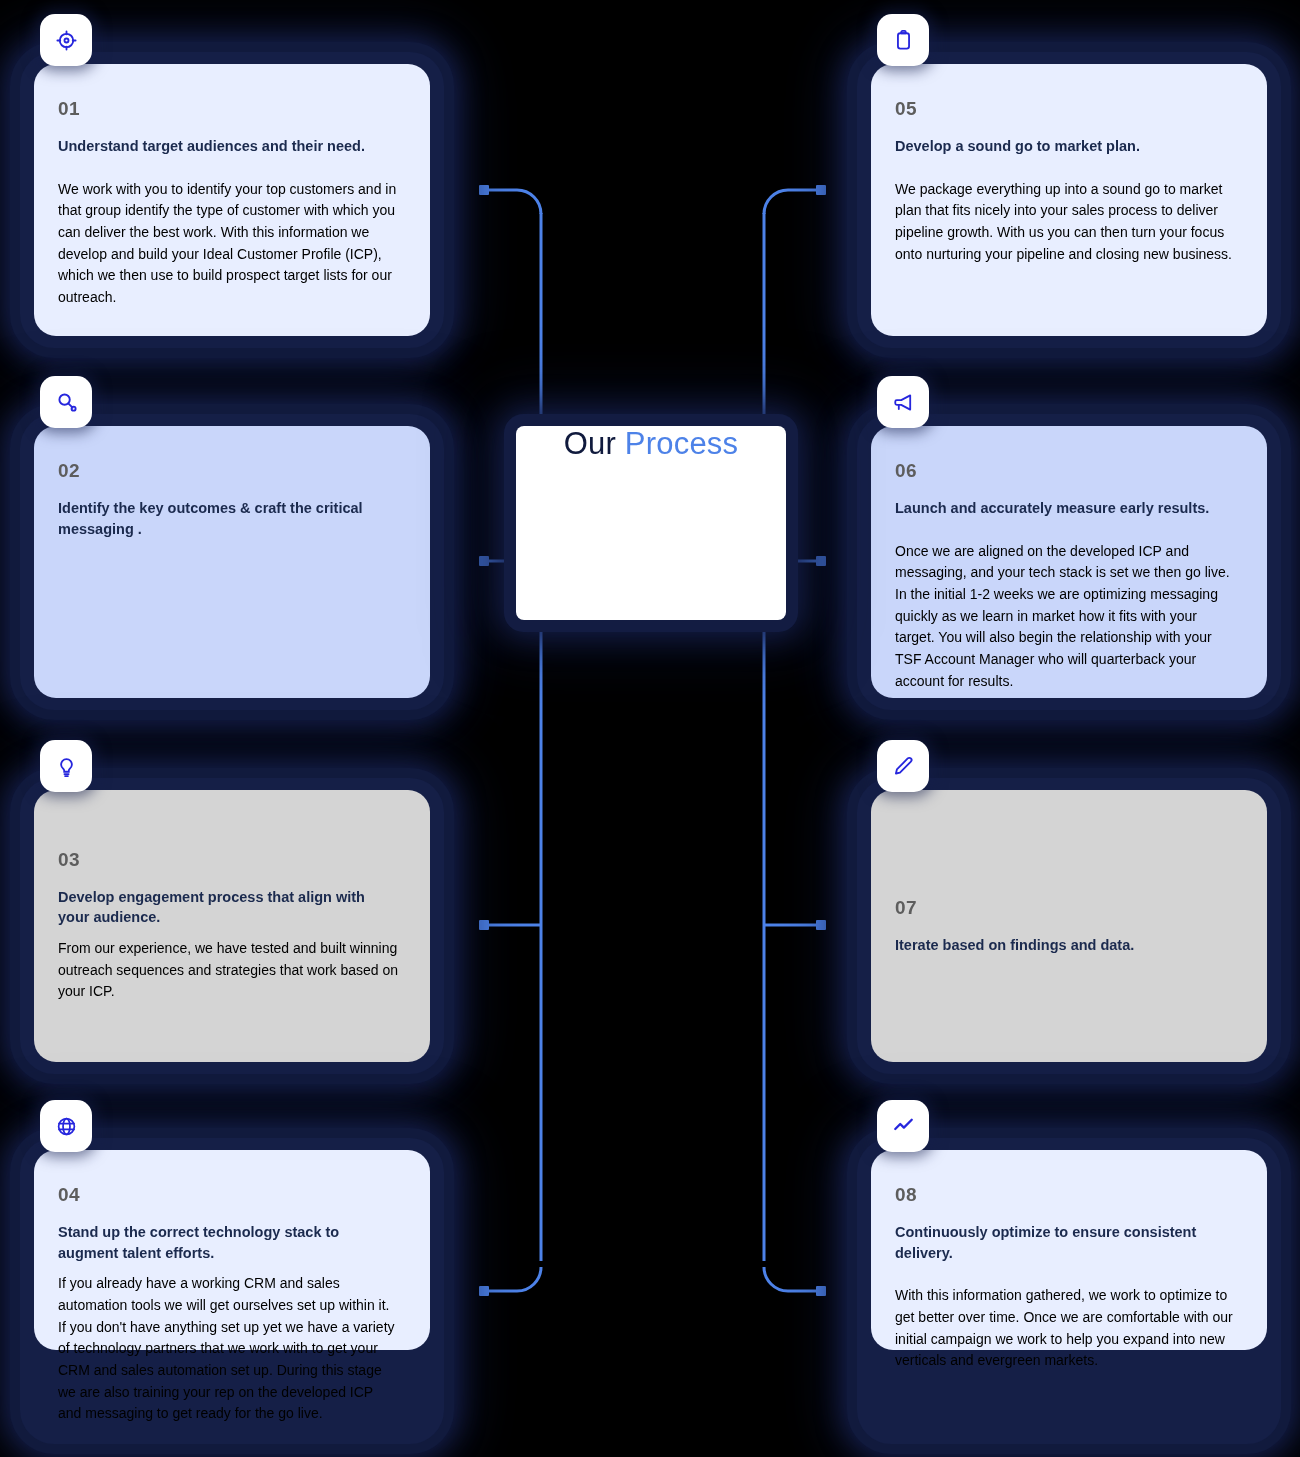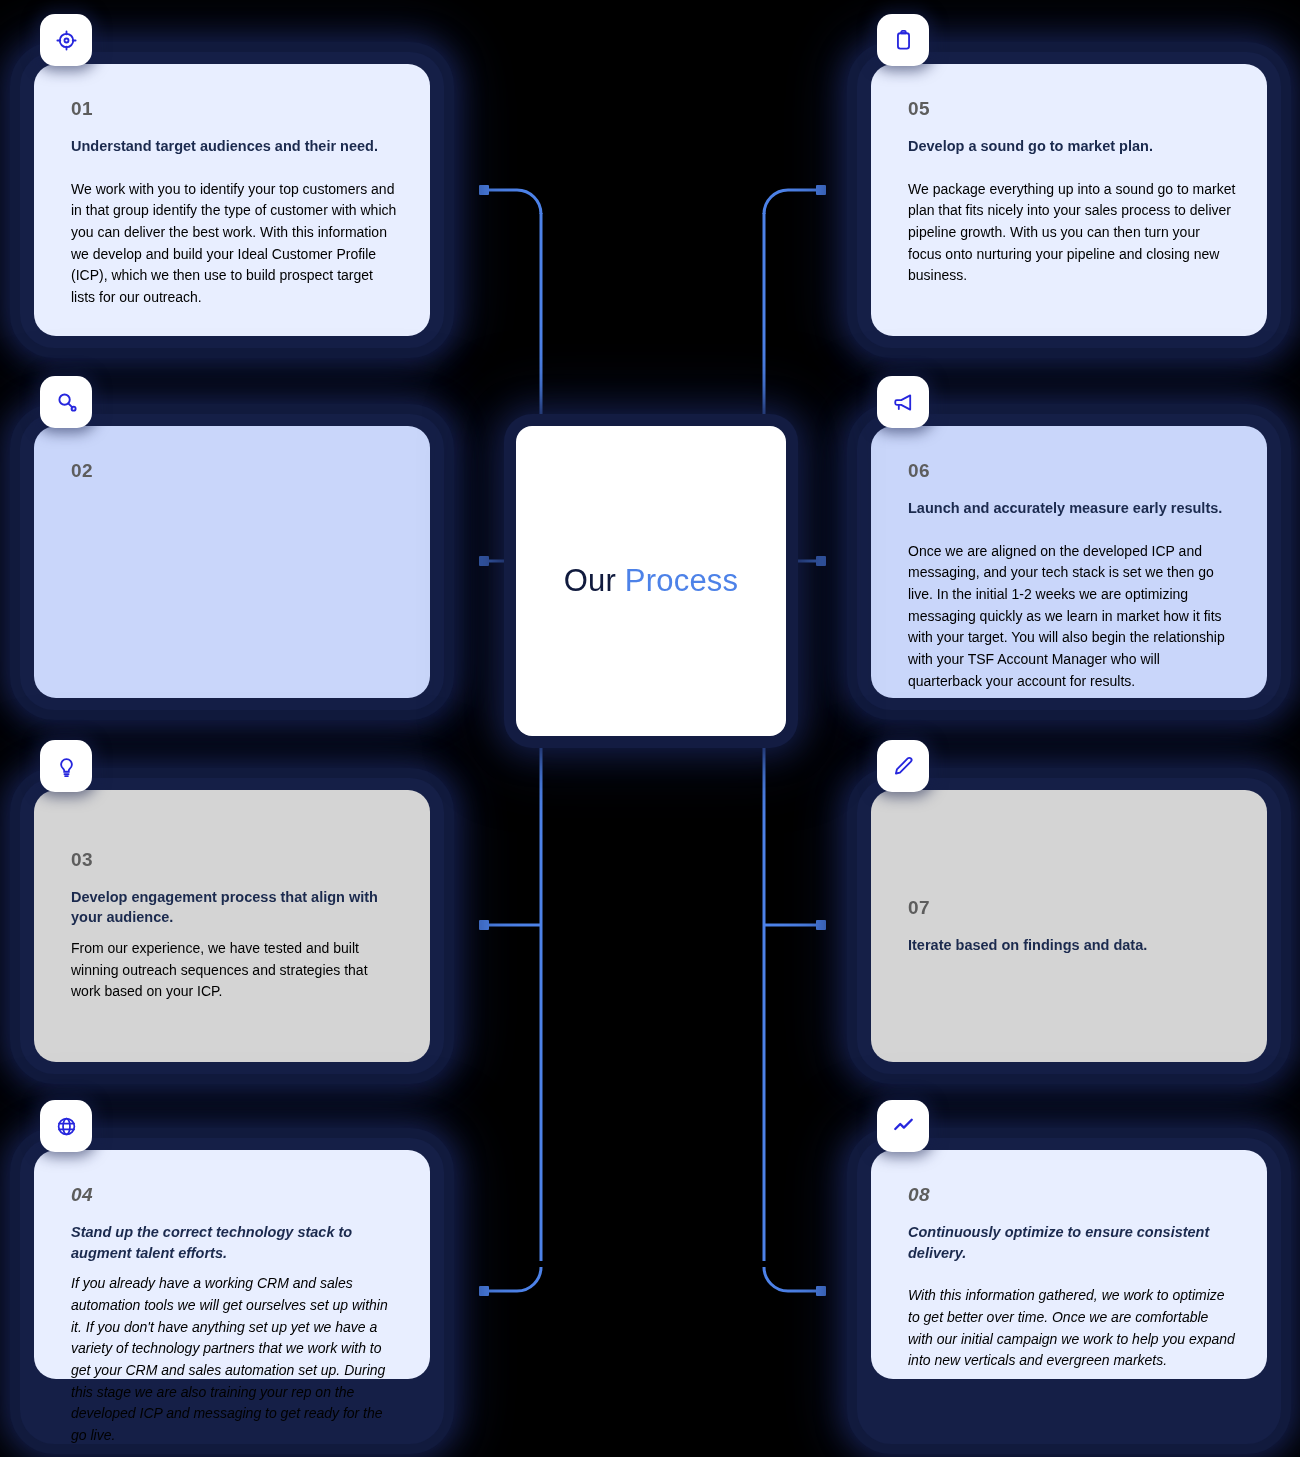--- a/index.html
+++ b/index.html
@@ -54,25 +54,24 @@
   }
 
   .card {
     position: absolute;
     left: 22px;
     top: 64px;
     width: 396px;
     height: 272px;
     border-radius: 22px;
     box-sizing: border-box;
-    padding: 34px 30px 20px 37px;
+    padding: 34px 30px 20px 24px;
   }
   .card.tall {
-    height: 229px;
-    font-style: italic;
+    height: 200px;
   }
 
   .card.theme-light  { background: #e8eeff; }
   .card.theme-blue   { background: #c9d6fa; }
   .card.theme-gray   { background: #d4d4d4; }
 
   .card.center-v {
     display: flex;
     flex-direction: column;
     justify-content: center;
@@ -127,25 +126,25 @@
     height: 23px;
     display: block;
   }
 
   
   #center-node {
     position: absolute;
     left: 516px;
     top: 426px;
     width: 270px;
-    height: 310px;
-    border-radius: 16px;
+    height: 194px;
+    border-radius: 8px;
     background: #ffffff;
     display: flex;
-    align-items: center;
+    align-items: flex-start;
     justify-content: center;
     z-index: 4;
     box-shadow:
       0 0 0 12px #131c42,
       0 0 30px 16px rgba(22, 32, 78, 0.9),
       0 0 60px 28px rgba(15, 23, 58, 0.6);
   }
   #center-title {
     font-size: 31px;
     font-weight: 400;
@@ -218,20 +217,21 @@
     <div class="glow"></div>
     <div class="badge">
       <svg viewBox="0 0 24 24" fill="none" stroke="#2626dd" stroke-width="2" stroke-linecap="round">
         <circle cx="10" cy="9" r="5.4"></circle>
           <path d="M14.1 13.1 L18.4 17.4"></path>
         <circle cx="19.4" cy="18.4" r="2.1"></circle>
       </svg>
     </div>
     <div class="card theme-blue">
       <div class="card-number">02</div>
+      <div class="card-title">Identify the key outcomes &amp; craft the critical messaging .</div>
     </div>
   </div>
 
   <div class="card-group" style="left:12px; top:726px;">
     <div class="glow"></div>
     <div class="badge">
       <svg viewBox="0 0 24 24" fill="none" stroke="#2626dd" stroke-width="1.9" stroke-linecap="round">
         <path d="M8.6 14.4a5.6 5.6 0 1 1 6.8 0 2.6 2.6 0 0 0-1 2v1.1H9.6V16.4a2.6 2.6 0 0 0-1-2z"></path>
         <path d="M9.8 19.9h4.4M10.5 22h3"></path>
       </svg>

